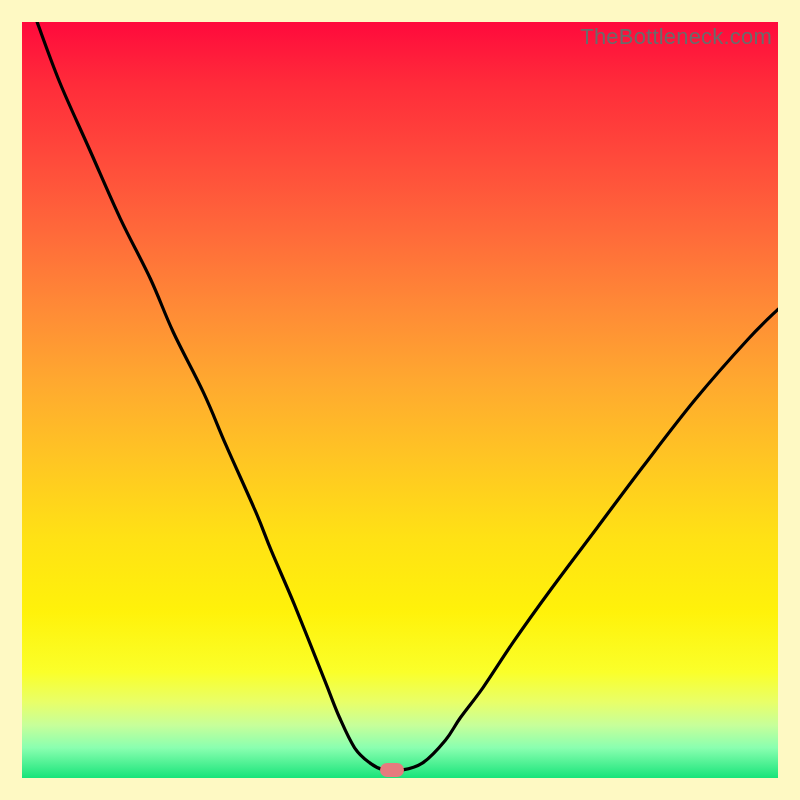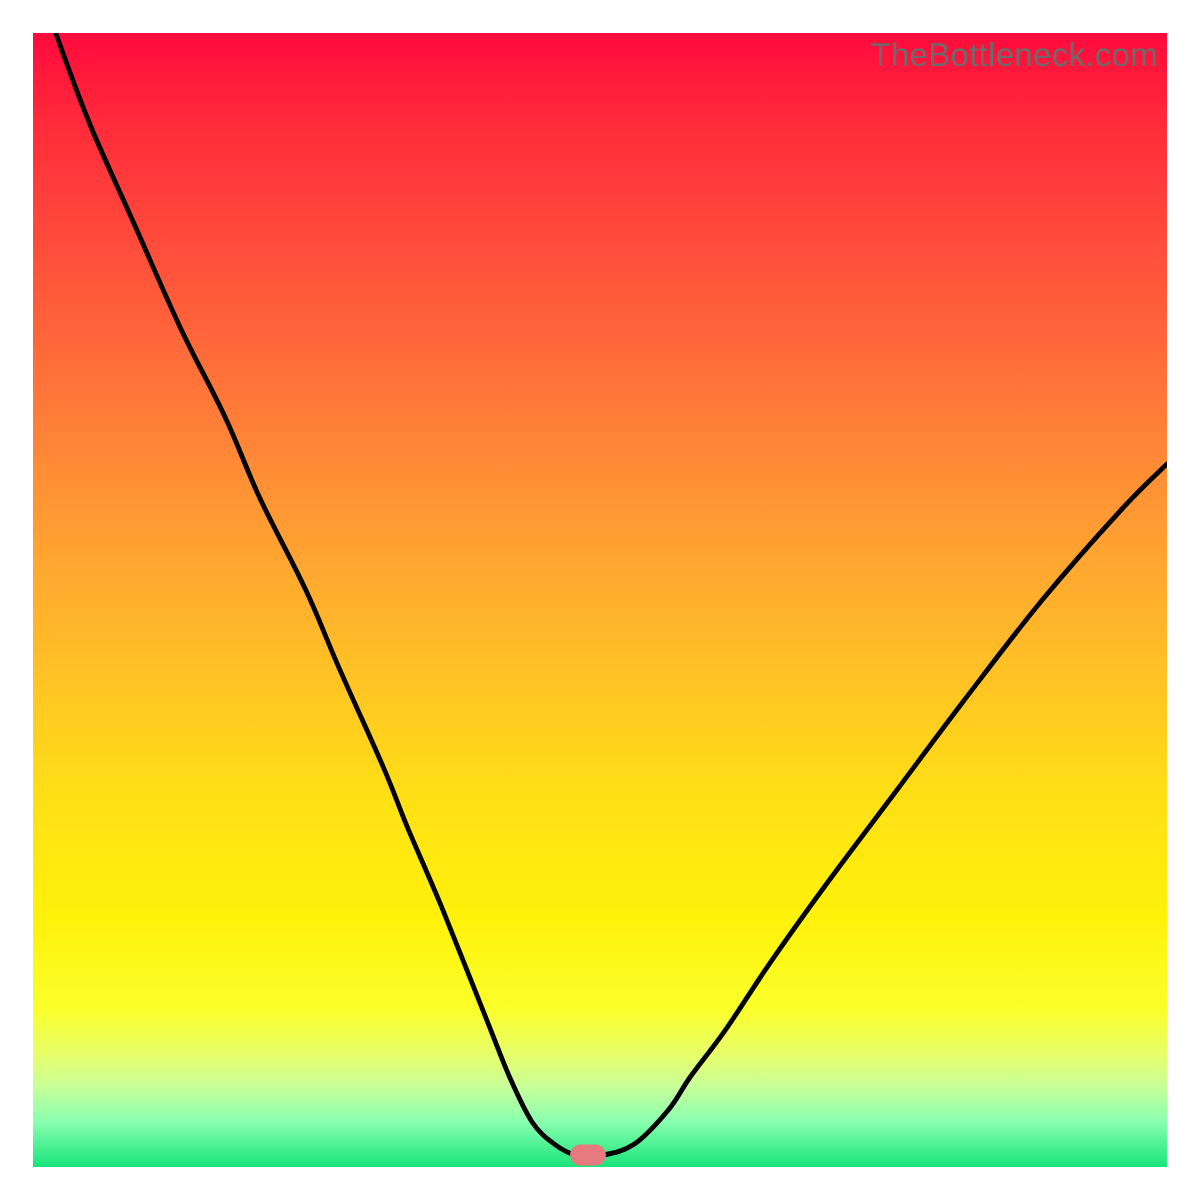--- a/index.html
+++ b/index.html
@@ -8,21 +8,21 @@
     width: 800px;
     height: 800px;
     background: #000;
     font-family: Arial, Helvetica, sans-serif;
     overflow: hidden;
   }
   .frame {
     position: relative;
     width: 800px;
     height: 800px;
-    background: #ffffff;
+    background: #fef9c3;
   }
   .plot {
     position: absolute;
     left: 22px;
     top: 22px;
     width: 756px;
     height: 756px;
     background: linear-gradient(to bottom,
       #ff0a3c 0%,
       #ff2b3a 8%,

